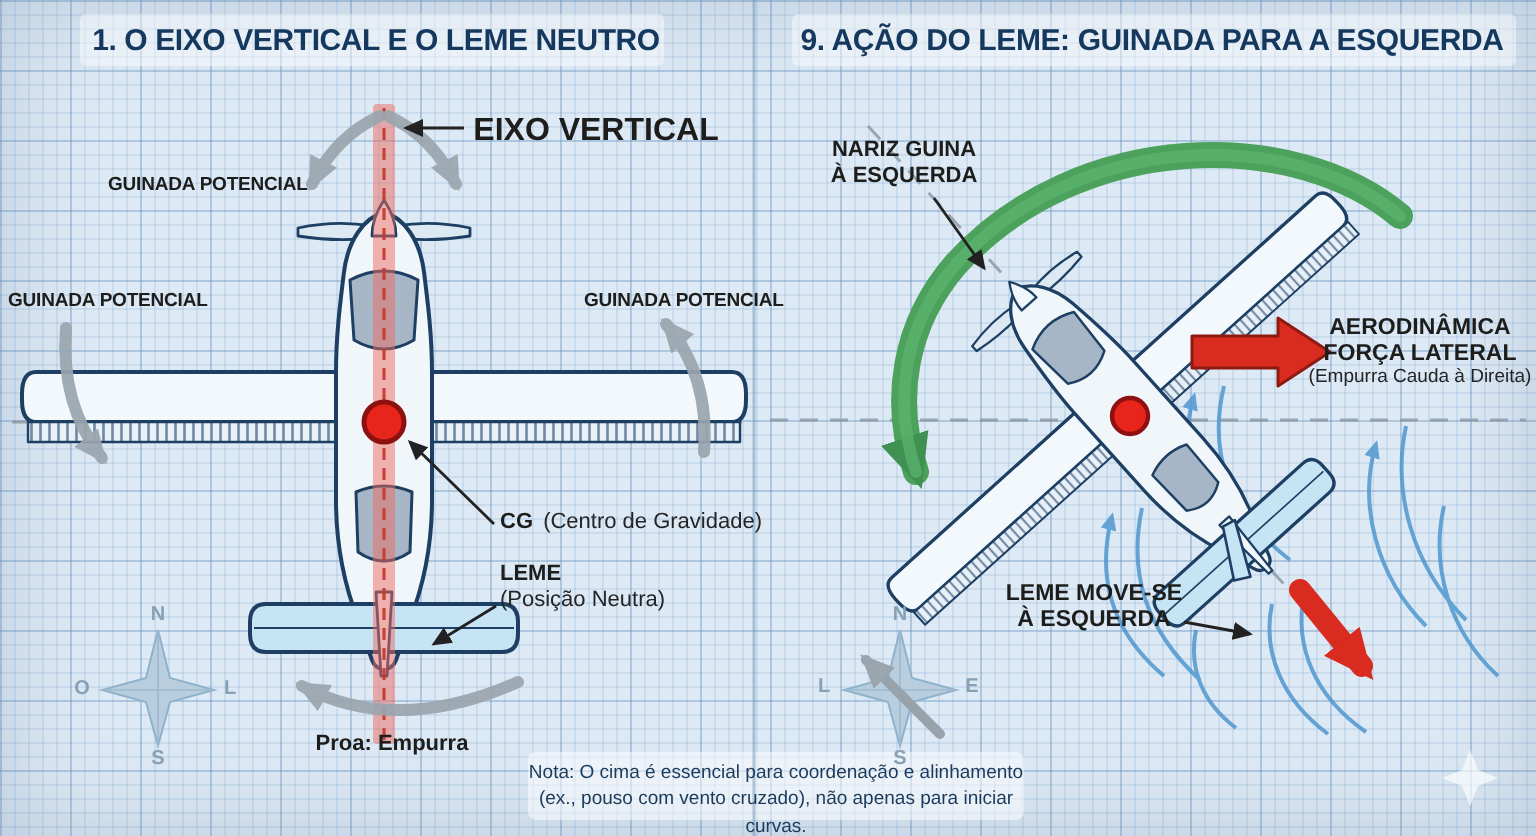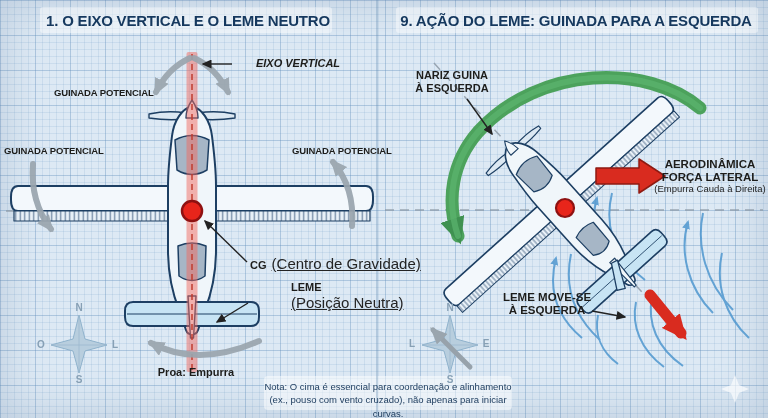--- a/index.html
+++ b/index.html
@@ -16,21 +16,21 @@
     box-shadow:inset 0 0 46px rgba(90,120,155,.28);
   }
   svg.layer{position:absolute;left:0;top:0;}
   .band{position:absolute;background:rgba(255,255,255,.45);border-radius:3px;}
   .title{position:absolute;font-weight:700;font-size:15px;letter-spacing:-.2px;
          color:#15385e;text-align:center;white-space:nowrap;}
   .lbl{position:absolute;color:#1d1d1b;line-height:1.15;}
   .b{font-weight:700;}
   .small-caps-lbl{font-weight:700;font-size:9.5px;letter-spacing:-.1px;text-align:left;white-space:nowrap;}
   .callout{font-size:11px;white-space:nowrap;}
-  .callout .sub{font-weight:400;font-size:15px;color:#242424;text-decoration:underline;}
+  .callout .sub{font-weight:400;font-size:11px;color:#242424;}
   .center{text-align:center;}
   .compass-letter{position:absolute;width:14px;text-align:center;font-size:10px;
                   font-weight:700;color:#87a0b5;}
   .note{position:absolute;font-size:9.5px;line-height:1.4;color:#1b3a5c;text-align:center;}
   .note-band{position:absolute;background:rgba(255,255,255,.5);border-radius:4px;}
 </style>
 </head>
 <body>
 
 <div id="stage">
@@ -146,33 +146,33 @@
         <path d="M470,367 L433,330" stroke="#97a2ab" stroke-width="5" stroke-linecap="round" marker-end="url(#mGray)"></path>
       </g>
 
       <path d="M735,375 L739,385 L749,389 L739,393 L735,403 L731,393 L721,389 L731,385 Z" fill="rgba(255,255,255,.65)"></path>
     </g>
   </svg>
 
   <div class="title" style="left:4px;top:12px;width:368px;">1. O EIXO VERTICAL E O LEME NEUTRO</div>
 
   <div class="lbl center" style="left:228px;top:57px;width:140px;">
-    <div class="b" style="font-size:11px;font-style:italic;">EIXO VERTICAL</div>
+    <div class="b" style="font-size:16px;">EIXO VERTICAL</div>
   </div>
 
   <div class="lbl small-caps-lbl" style="left:54px;top:88px;width:110px;">GUINADA POTENCIAL</div>
   <div class="lbl small-caps-lbl" style="left:4px;top:146px;width:104px;">GUINADA POTENCIAL</div>
   <div class="lbl small-caps-lbl" style="left:292px;top:146px;width:86px;">GUINADA POTENCIAL</div>
 
   <div class="lbl callout" style="left:250px;top:255px;">
     <span class="b">CG</span>
     <span class="sub" style="margin-left:2px;">(Centro de Gravidade)</span>
   </div>
 
-  <div class="lbl callout" style="left:250px;top:281px;margin-left:41px;">
+  <div class="lbl callout" style="left:250px;top:281px;">
     <div class="b">LEME</div>
     <div class="sub">(Posição Neutra)</div>
   </div>
 
   <div class="lbl center" style="left:136px;top:366px;width:120px;font-size:11px;font-weight:600;">Proa: Empurra</div>
 
   <div class="compass-letter" style="left:72px;top:302px;">N</div>
   <div class="compass-letter" style="left:34px;top:339px;">O</div>
   <div class="compass-letter" style="left:108px;top:339px;">L</div>
   <div class="compass-letter" style="left:72px;top:374px;">S</div>

